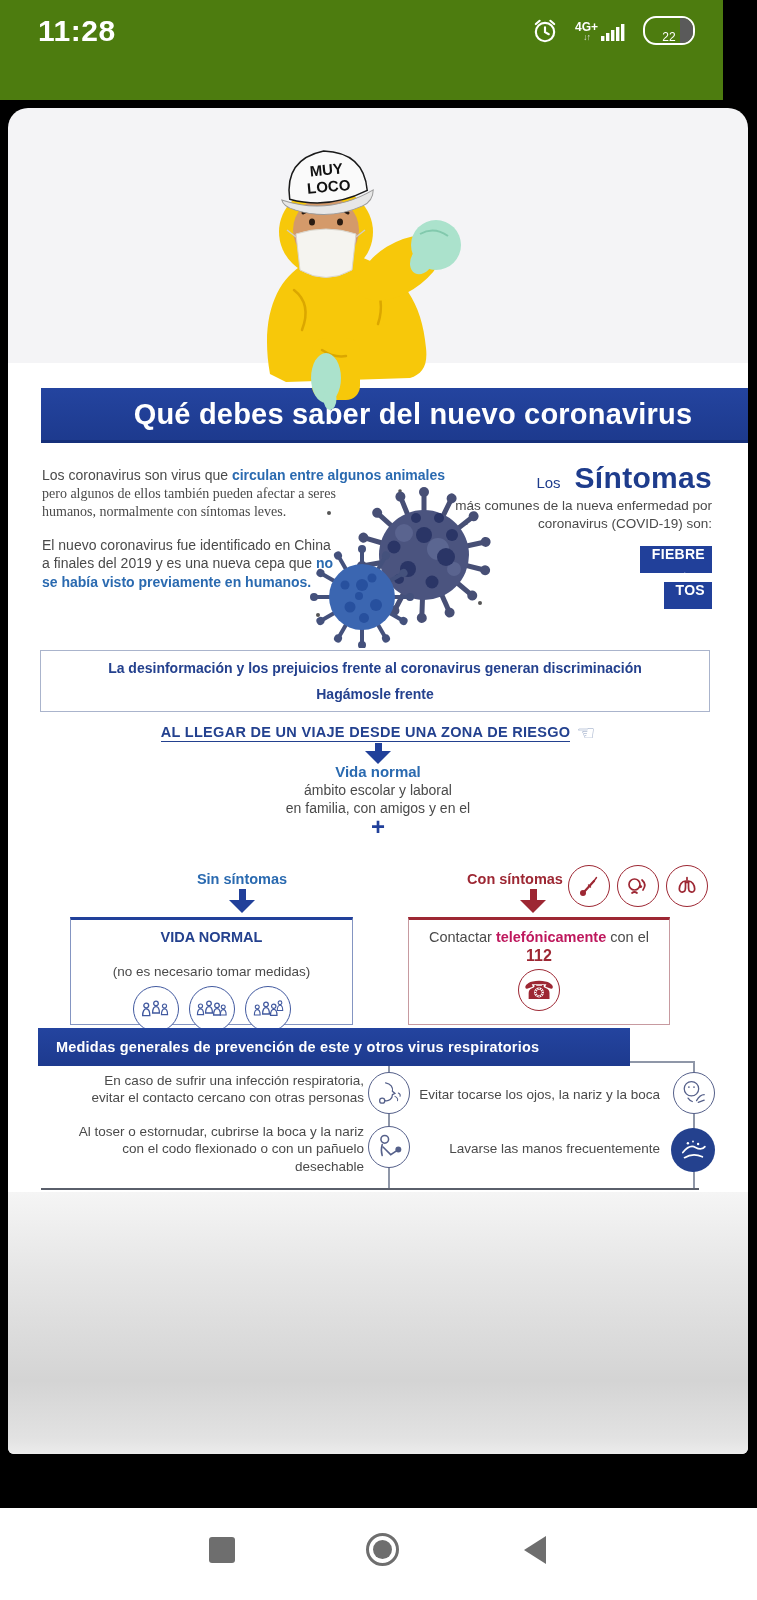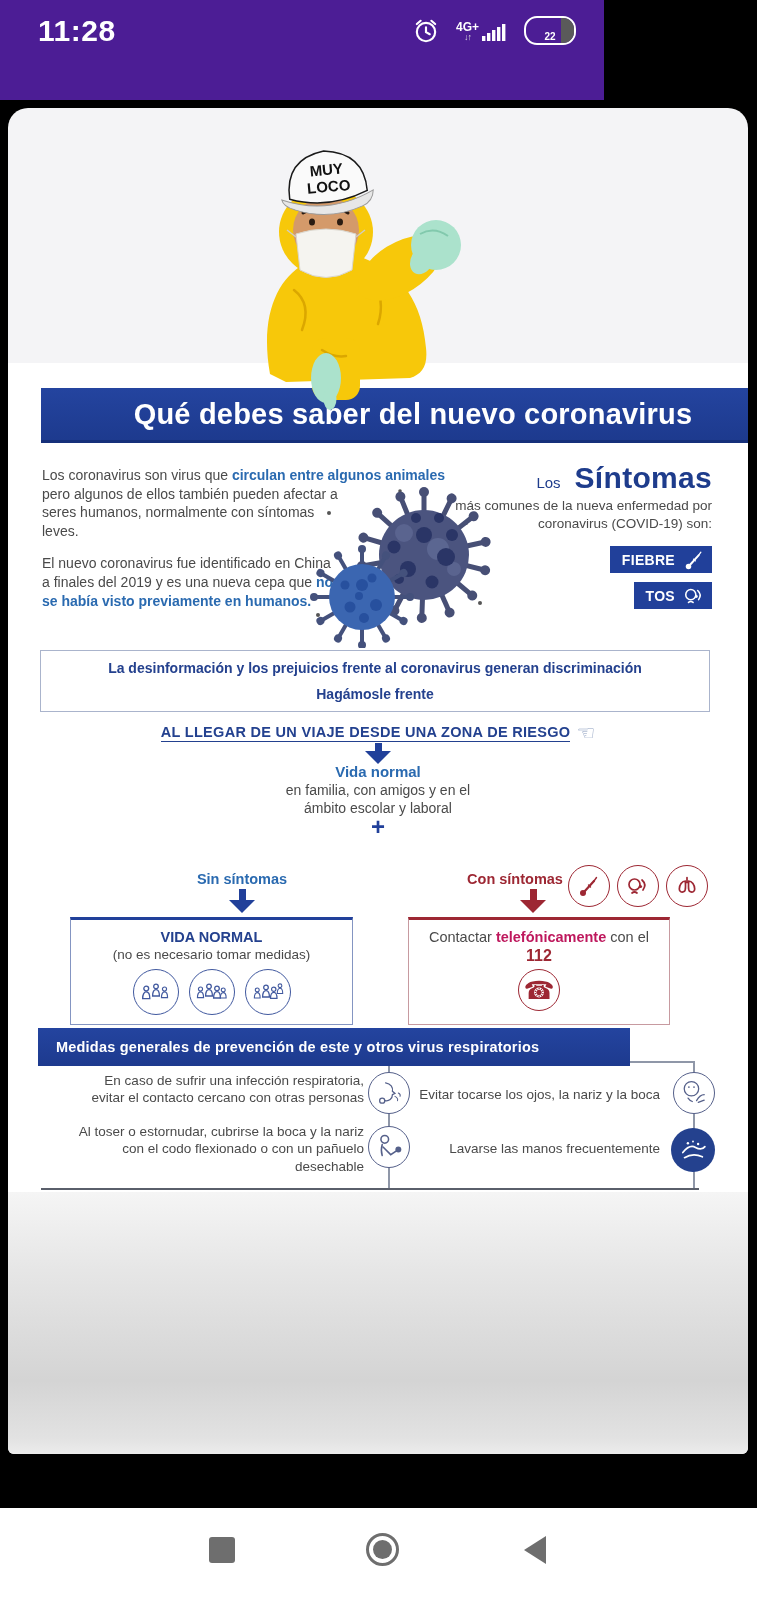--- a/index.html
+++ b/index.html
@@ -1,63 +1,63 @@
 <!DOCTYPE html>
 <html><head>
 <meta charset="utf-8">
 <style>
   html,body{margin:0;padding:0;background:#000;}
   body{width:757px;height:1600px;position:relative;font-family:"Liberation Sans",sans-serif;overflow:hidden;}
   .screen{position:absolute;inset:0;}
 
   
-  .status-bar{position:absolute;top:0;left:0;width:604px;height:100px;background:#4c1d95;color:#fff;
+  .status-bar{position:absolute;top:0;left:0;width:723px;height:100px;background:#4d7c0f;color:#fff;
     display:flex;justify-content:space-between;align-items:flex-start;padding:14px 28px 0 38px;box-sizing:border-box;}
   .sb-time{font-size:30px;font-weight:bold;letter-spacing:.5px;line-height:34px;}
   .sb-right{display:flex;align-items:center;gap:16px;margin-top:2px;}
   .sig-block{display:flex;align-items:flex-end;gap:3px;}
   .sig-left{display:flex;flex-direction:column;align-items:center;line-height:1;}
   .sig-net{font-size:12px;font-weight:bold;}
   .sig-arrows{font-size:9px;letter-spacing:-1px;color:#ddd;}
   .battery{width:48px;height:25px;border:2.5px solid #fff;border-radius:13px;position:relative;
     display:flex;align-items:center;justify-content:center;overflow:hidden;}
   .battery .fill{position:absolute;right:0;top:0;bottom:0;width:27%;background:#5a5a5a;}
-  .battery .pct{position:relative;font-size:10px;font-weight:bold;z-index:1;margin-top:12px;}
+  .battery .pct{position:relative;font-size:12px;font-weight:normal;z-index:1;margin-top:12px;}
 
   
   .card{position:absolute;left:8px;top:108px;width:740px;height:1346px;background:#f4f4f6;
     border-radius:20px 20px 6px 6px;overflow:hidden;}
   .person-svg{position:absolute;left:242px;top:30px;z-index:3;}
 
   .infographic{position:absolute;left:0;top:255px;width:740px;height:829px;background:#fff;z-index:2;}
 
   .title-banner{position:absolute;left:33px;top:25px;width:744px;height:52px;
     background:linear-gradient(#24449f,#1d3a8e);border-bottom:3px solid #16307a;
     display:flex;align-items:center;justify-content:center;}
   .title-banner span{color:#fff;font-size:29px;font-weight:bold;letter-spacing:.2px;}
 
   
   .intro{position:absolute;left:34px;top:103px;color:#4a4a4a;font-size:14px;line-height:1.33;}
   .hl{color:#2a6ab0;font-weight:bold;}
   .intro .wide{display:block;width:460px;}
-  .intro .narrow{display:block;width:300px;}
+  .intro .narrow{display:block;width:300px;font-family:Liberation Serif, serif;}
   .intro .p2{display:block;width:292px;margin-top:14px;}
 
   
   .virus-svg{position:absolute;left:296px;top:120px;z-index:1;}
 
   
   .symptoms{position:absolute;right:36px;top:98px;width:330px;text-align:right;z-index:2;}
   .sym-head{color:#1e3c8c;}
   .sym-head .los{font-size:15px;margin-right:14px;}
   .sym-head .big{font-size:30px;font-weight:bold;letter-spacing:.3px;}
   .sym-sub{color:#4a4a4a;font-size:13.5px;line-height:1.3;margin-top:2px;}
   .badges{display:flex;flex-direction:column;align-items:flex-end;gap:9px;margin-top:14px;}
   .badge{display:flex;align-items:center;gap:8px;background:#21409a;color:#fff;
-    font-weight:bold;font-size:14px;height:27px;padding:0 7px 0 12px;letter-spacing:.3px;}
+    font-weight:bold;font-size:14px;height:27px;padding:0 7px 0 12px;letter-spacing:.3px;flex-direction:column;}
   .badge svg{flex:0 0 auto;}
 
   
   .notice{position:absolute;left:32px;top:287px;width:668px;height:60px;border:1px solid #aab4cc;
     display:flex;flex-direction:column;justify-content:space-evenly;text-align:center;}
   .notice span{color:#24418e;font-weight:bold;font-size:14px;}
 
   
   .flow{position:absolute;left:0;top:358px;width:740px;height:306px;}
   .f-abs{position:absolute;left:0;width:740px;text-align:center;}
@@ -90,21 +90,21 @@
   .circle-ic.red{width:42px;height:42px;border:1.6px solid #9d2733;color:#9d2733;background:#fff;}
   .circle-ic.blue{width:46px;height:46px;border:1.6px solid #41599f;color:#41599f;background:#fff;}
   .circle-ic.gray{width:42px;height:42px;border:1.4px solid #55608a;color:#55608a;background:#fff;}
   .circle-ic.fillblue{width:44px;height:44px;background:#24418e;color:#fff;}
 
   .fbox{position:absolute;top:196px;height:108px;box-sizing:border-box;background:#fff;text-align:center;}
   .fbox.left{left:62px;width:283px;border:1px solid #8495c2;border-top:3px solid #21409a;}
   .fbox.right{left:400px;width:262px;border:1px solid #c79aa0;border-top:3px solid #9d2733;}
   .fbox .l1{margin-top:9px;font-size:14.5px;}
   .fbox.left .l1{color:#24418e;font-weight:bold;}
-  .fbox .l2{font-size:13.5px;color:#4a4a4a;margin-top:2px;}
+  .fbox .l2{font-size:13.5px;color:#4a4a4a;margin-top:19px;}
   .fbox .icons{display:flex;justify-content:center;gap:10px;margin-top:7px;}
   .fbox.right .l1{color:#4a4a4a;font-weight:normal;}
   .fbox.right .l1 b{color:#be185d;}
   .fbox .num{color:#9d2733;font-weight:bold;font-size:16px;margin-top:2px;}
   .phone-circle{margin:4px auto 0;width:40px;height:40px;border:1.5px solid #9d2733;border-radius:50%;
     display:flex;align-items:center;justify-content:center;color:#9d2733;font-size:25px;line-height:1;}
 
   
   .measures{position:absolute;left:0;top:665px;width:740px;height:164px;}
   .m-banner{position:absolute;left:30px;top:0;width:592px;height:38px;background:linear-gradient(#24449f,#1d3a8e);
@@ -341,22 +341,22 @@
       <div class="flow">
         <div class="f-abs f-heading">
           <span class="txt">AL LLEGAR DE UN VIAJE DESDE UNA ZONA DE RIESGO</span><span class="hand-glyph">☜</span>
         </div>
         <div class="varrow" style="left:357px;top:22px">
           <i class="stem" style="height:8px"></i>
             <i class="head"></i>
         </div>
         <div class="f-abs f-vida">
           <span class="t">Vida normal</span>
+          <span class="d">ámbito escolar y laboral</span>
           <span class="d">en familia, con amigos y en el</span>
-          <span class="d">ámbito escolar y laboral</span>
         </div>
         <div class="f-abs f-plus">+</div>
         <div class="f-label blue">Sin síntomas</div>
         <div class="f-label red">Con síntomas</div>
         <div class="sym-circles">
           <div class="circle-ic red">
               <svg width="24" height="24" viewBox="0 0 24 24">
                 <use href="#ic-thermo"></use>
               </svg>
             </div>

